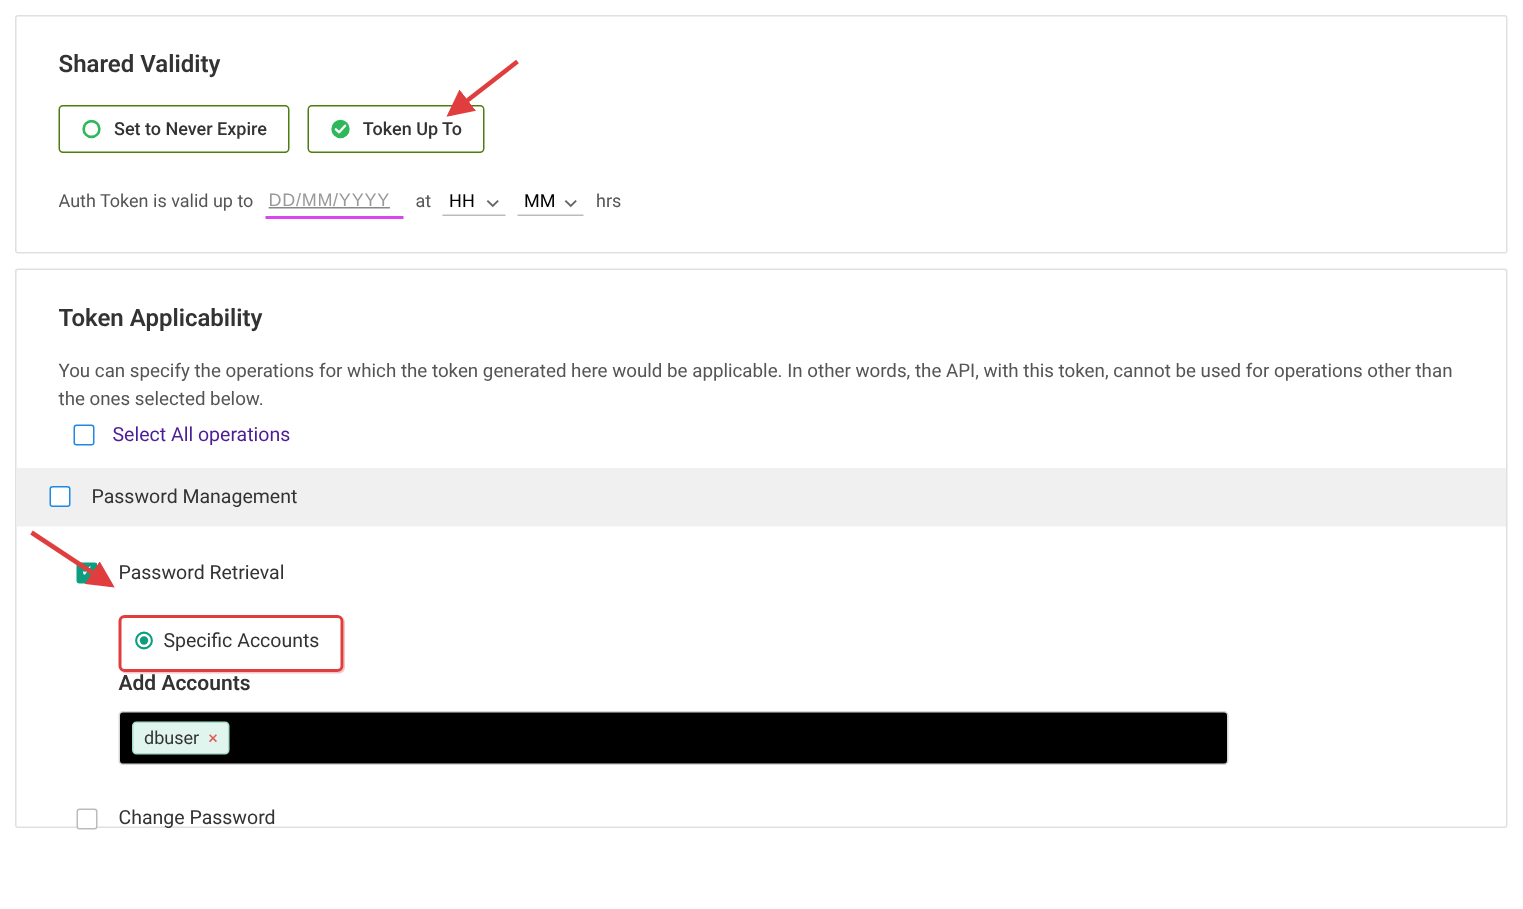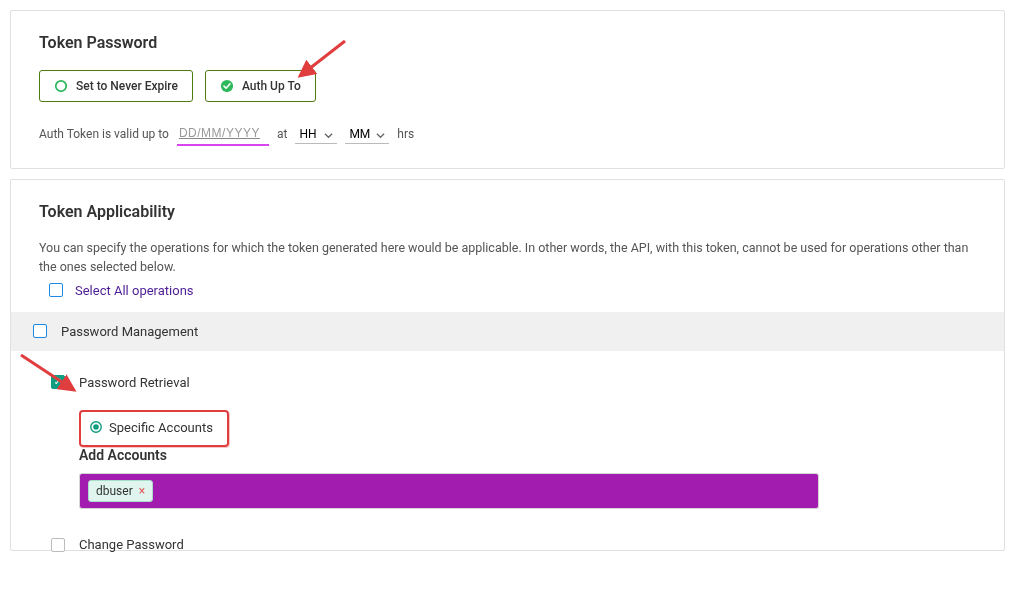--- a/index.html
+++ b/index.html
@@ -183,21 +183,21 @@
     }
     .tag-input-field {
       border: 1px solid #d6d6d6;
       border-radius: 3px;
       padding: 6px 8px;
       width: 740px;
       min-height: 36px;
       display: flex;
       align-items: center;
       gap: 6px;
-      background: #a21caf;
+      background: #000000;
     }
     .tag-chip {
       display: inline-flex;
       align-items: center;
       gap: 6px;
       background: #e0f5ee;
       border: 1px solid #a8dccb;
       border-radius: 3px;
       padding: 3px 7px;
       font-size: 12px;
@@ -219,39 +219,39 @@
     }
     .annotation-arrow {
       position: absolute;
       pointer-events: none;
     }
   </style>
 </head>
 <body>
 
 <div class="panel">
-  <div class="panel-title">Token Password</div>
+  <div class="panel-title">Shared Validity</div>
 
   <div class="option-row">
     <div class="option-btn">
       <span class="ring-icon">
         <svg viewBox="0 0 16 16" width="14" height="14">
             <circle cx="8" cy="8" r="6" fill="none" stroke="#2fb85b" stroke-width="2"></circle>
           </svg>
       </span>
       <span>Set to Never Expire</span>
     </div>
     <div class="option-btn">
       <span class="ring-icon">
         <svg viewBox="0 0 16 16" width="14" height="14">
             <circle cx="8" cy="8" r="7" fill="#2fb85b"></circle>
             <path d="M4.5 8.2 L7 10.5 L11.5 5.5" stroke="#fff" stroke-width="1.8" fill="none" stroke-linecap="round" stroke-linejoin="round"></path>
           </svg>
       </span>
-      <span>Auth Up To</span>
+      <span>Token Up To</span>
     </div>
   </div>
 
   <div class="validity-line">
     <span>Auth Token is valid up to</span>
     <input class="underline-input" type="text" placeholder="DD/MM/YYYY" style="">
     <span>at</span>
     <div class="underline-select">
       <span>HH</span>
       <span class="chev-down">

